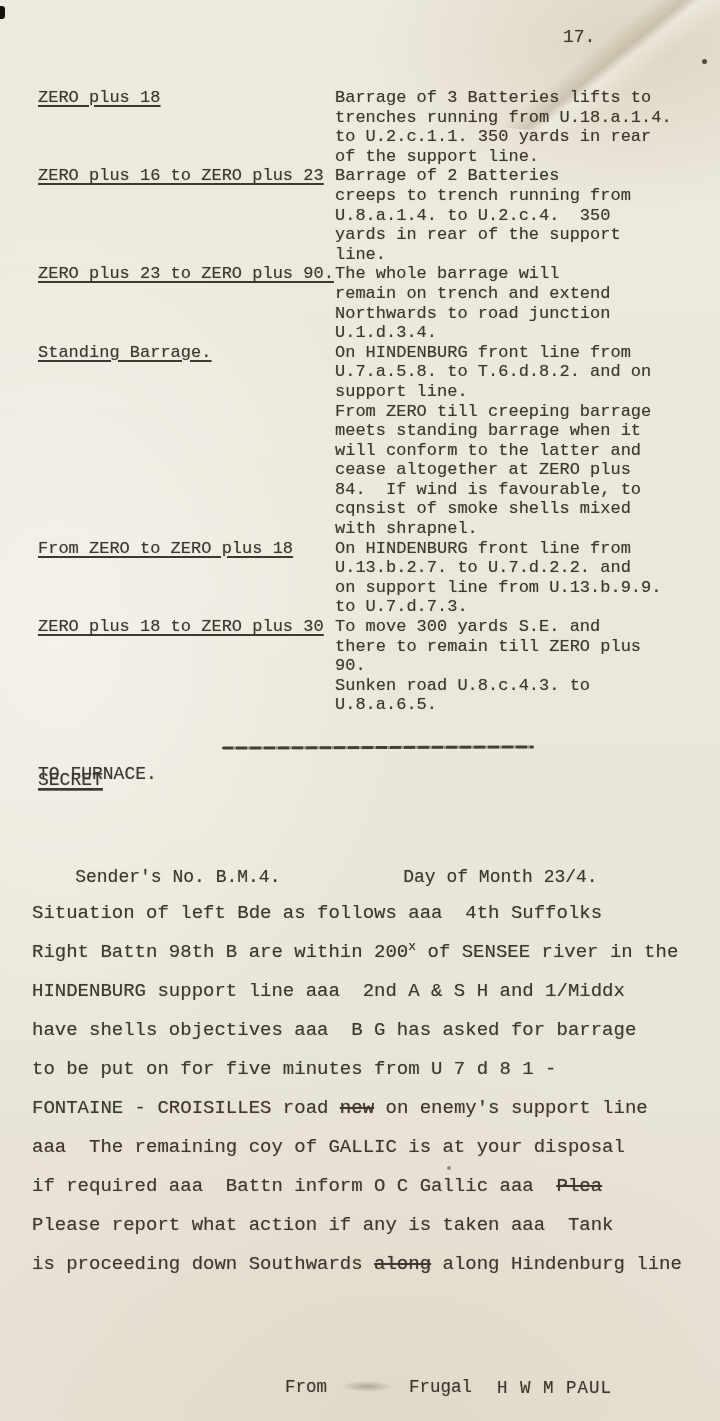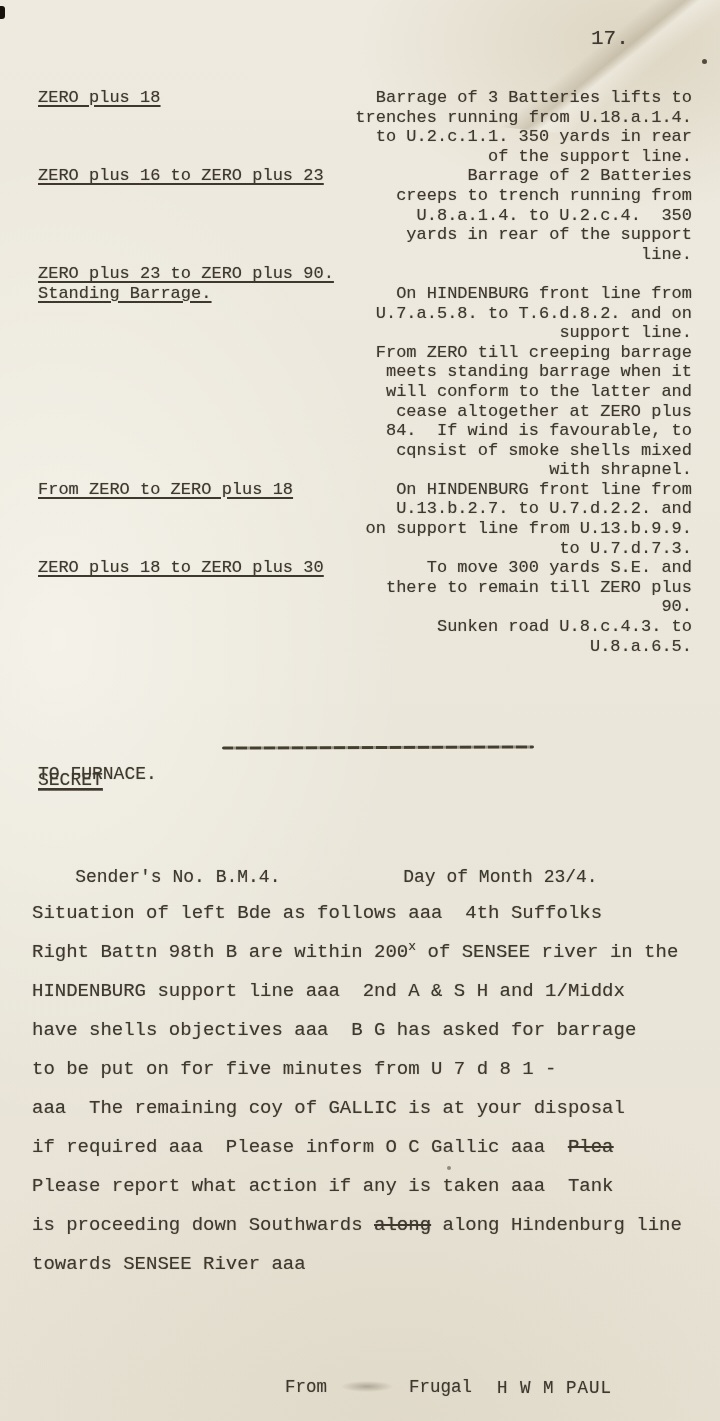--- a/index.html
+++ b/index.html
@@ -7,29 +7,29 @@
     position:relative;width:720px;height:1421px;margin:0 auto;overflow:hidden;
     font-family:"Liberation Mono","DejaVu Sans Mono",monospace;
     color:#3e382e;
     background:
       radial-gradient(ellipse 420px 260px at 88% 3%, rgba(200,188,160,.45), transparent 65%),
       radial-gradient(ellipse 500px 700px at 8% 45%, rgba(255,255,250,.45), transparent 70%),
       radial-gradient(ellipse 700px 500px at 55% 100%, rgba(208,198,176,.30), transparent 70%),
       linear-gradient(180deg,#eeeadf 0%, #eae6da 55%, #e7e2d4 100%);
   }
   .inky{text-shadow:0 0 1px rgba(62,56,46,.45);}
-  .page-number{position:absolute;left:563px;top:27px;font-size:21px;margin-left:28px;}
+  .page-number{position:absolute;left:563px;top:27px;font-size:18px;}
   .crease{position:absolute;right:-40px;top:-50px;width:260px;height:190px;
     background:linear-gradient(135deg, transparent 44%, rgba(165,152,128,.38) 50%, rgba(255,255,250,.35) 53%, transparent 60%);
     transform:rotate(6deg);pointer-events:none;}
   .speck-left{position:absolute;left:0;top:6px;width:5px;height:13px;background:#17130c;border-radius:0 3px 3px 0;}
   .speck-dot1{position:absolute;left:702px;top:59px;width:5px;height:5px;background:#3a3126;border-radius:50%;opacity:.85;}
   .speck-dot2{position:absolute;left:447px;top:1166px;width:4px;height:4px;background:rgba(90,80,64,.6);border-radius:50%;}
 
-  .barrage{position:absolute;left:38px;top:88px;right:28px;font-size:17px;line-height:19.6px;text-align:right;}
+  .barrage{position:absolute;left:38px;top:88px;right:28px;font-size:17px;line-height:19.6px;}
   .entry{padding-left:297px;}
   .entry::after{content:"";display:block;clear:left;}
   .entry .label{
     float:left;margin-left:-297px;white-space:pre;
     text-decoration:underline;text-decoration-thickness:1.6px;text-underline-offset:3px;
   }
   .entry .desc{white-space:pre-wrap;margin-top:12px;}
 
   .divider{position:absolute;left:222px;top:746px;width:312px;height:3px;border-radius:2px;
     background:repeating-linear-gradient(90deg,#453f2f 0 11px, rgba(69,63,47,.5) 11px 14px);
@@ -71,21 +71,24 @@
 of the support line.</span>
     </div>
     <div class="entry">
       <span class="label">ZERO plus 16 to ZERO plus 23</span><span class="desc">Barrage of 2 Batteries
 creeps to trench running from
 U.8.a.1.4. to U.2.c.4.  350
 yards in rear of the support
 line.</span>
     </div>
     <div class="entry">
-      <span class="label">ZERO plus 23 to ZERO plus 90.</span>
+      <span class="label">ZERO plus 23 to ZERO plus 90.</span><span class="desc">The whole barrage will
+remain on trench and extend
+Northwards to road junction
+U.1.d.3.4.</span>
     </div>
     <div class="entry">
       <span class="label">Standing Barrage.</span><span class="desc">On HINDENBURG front line from
 U.7.a.5.8. to T.6.d.8.2. and on
 support line.
 From ZERO till creeping barrage
 meets standing barrage when it
 will conform to the latter and
 cease altogether at ZERO plus
 84.  If wind is favourable, to
@@ -117,25 +120,25 @@
   <div class="sender-line inky">
     <span class="sender-no">Sender's No. B.M.4.</span><span>Day of Month 23/4.</span>
   </div>
 
   <div class="message inky">
     <div class="msg-line"><span>Situation of left Bde as follows aaa  4th Suffolks</span><span class="sup"></span><span class="strike"></span><span></span></div>
     <div class="msg-line"><span>Right Battn 98th B are within 200</span><span class="sup">x</span><span class="strike"></span><span> of SENSEE river in the</span></div>
     <div class="msg-line"><span>HINDENBURG support line aaa  2nd A &amp; S H and 1/Middx</span><span class="sup"></span><span class="strike"></span><span></span></div>
     <div class="msg-line"><span>have shells objectives aaa  B G has asked for barrage</span><span class="sup"></span><span class="strike"></span><span></span></div>
     <div class="msg-line"><span>to be put on for five minutes from U 7 d 8 1 -</span><span class="sup"></span><span class="strike"></span><span></span></div>
+    <div class="msg-line"><span>FONTAINE - CROISILLES road </span><span class="sup"></span><span class="strike">new</span><span> on enemy's support line</span></div>
     <div class="msg-line"><span>aaa  The remaining coy of GALLIC is at your disposal</span><span class="sup"></span><span class="strike"></span><span></span></div>
-    <div class="msg-line"><span>if required aaa  Please inform O C Gallic aaa  </span><span class="sup"></span><span class="strike">Plea</span><span></span></div>
+    <div class="msg-line"><span>if required aaa  Battn inform O C Gallic aaa  </span><span class="sup"></span><span class="strike">Plea</span><span></span></div>
     <div class="msg-line"><span>Please report what action if any is taken aaa  Tank</span><span class="sup"></span><span class="strike"></span><span></span></div>
     <div class="msg-line"><span>is proceeding down Southwards </span><span class="sup"></span><span class="strike">along</span><span> along Hindenburg line</span></div>
-    <div class="msg-line"><span>towards SENSEE River aaa</span><span class="sup"></span><span class="strike"></span><span></span></div>
   </div>
 
   <div class="footer inky">
     <div><span>From</span><span class="smudge"></span><span>Frugal</span></div>
     
   </div>
 
   <div class="signature inky">H W M PAUL</div>
 </div>
 

